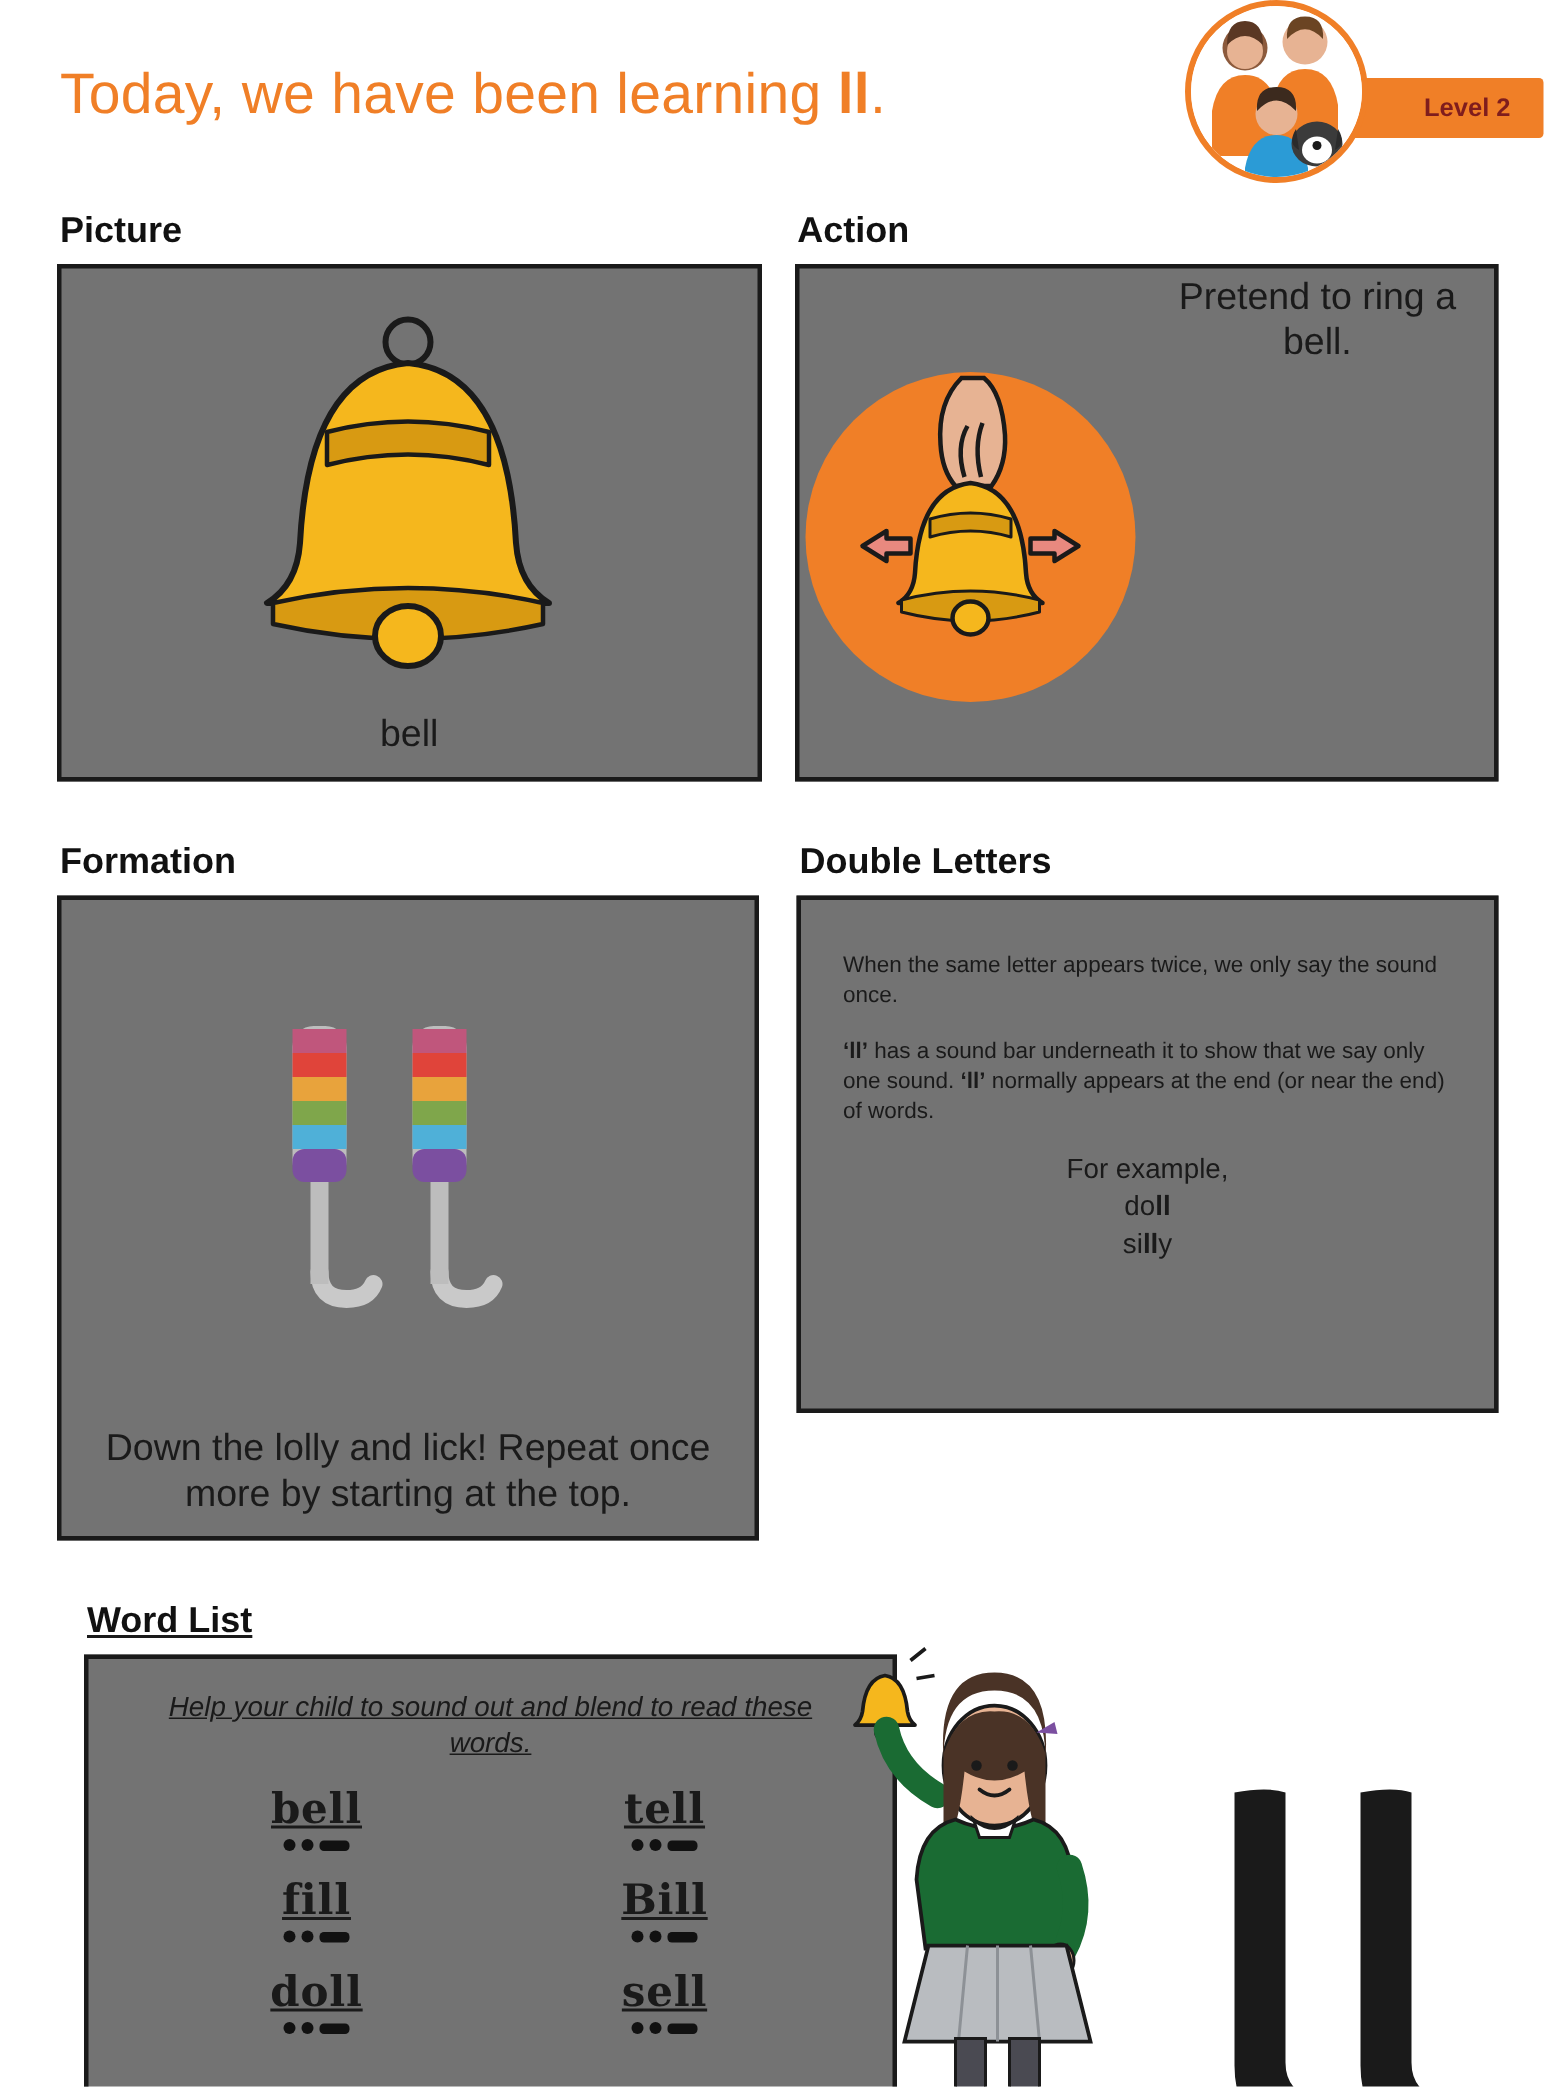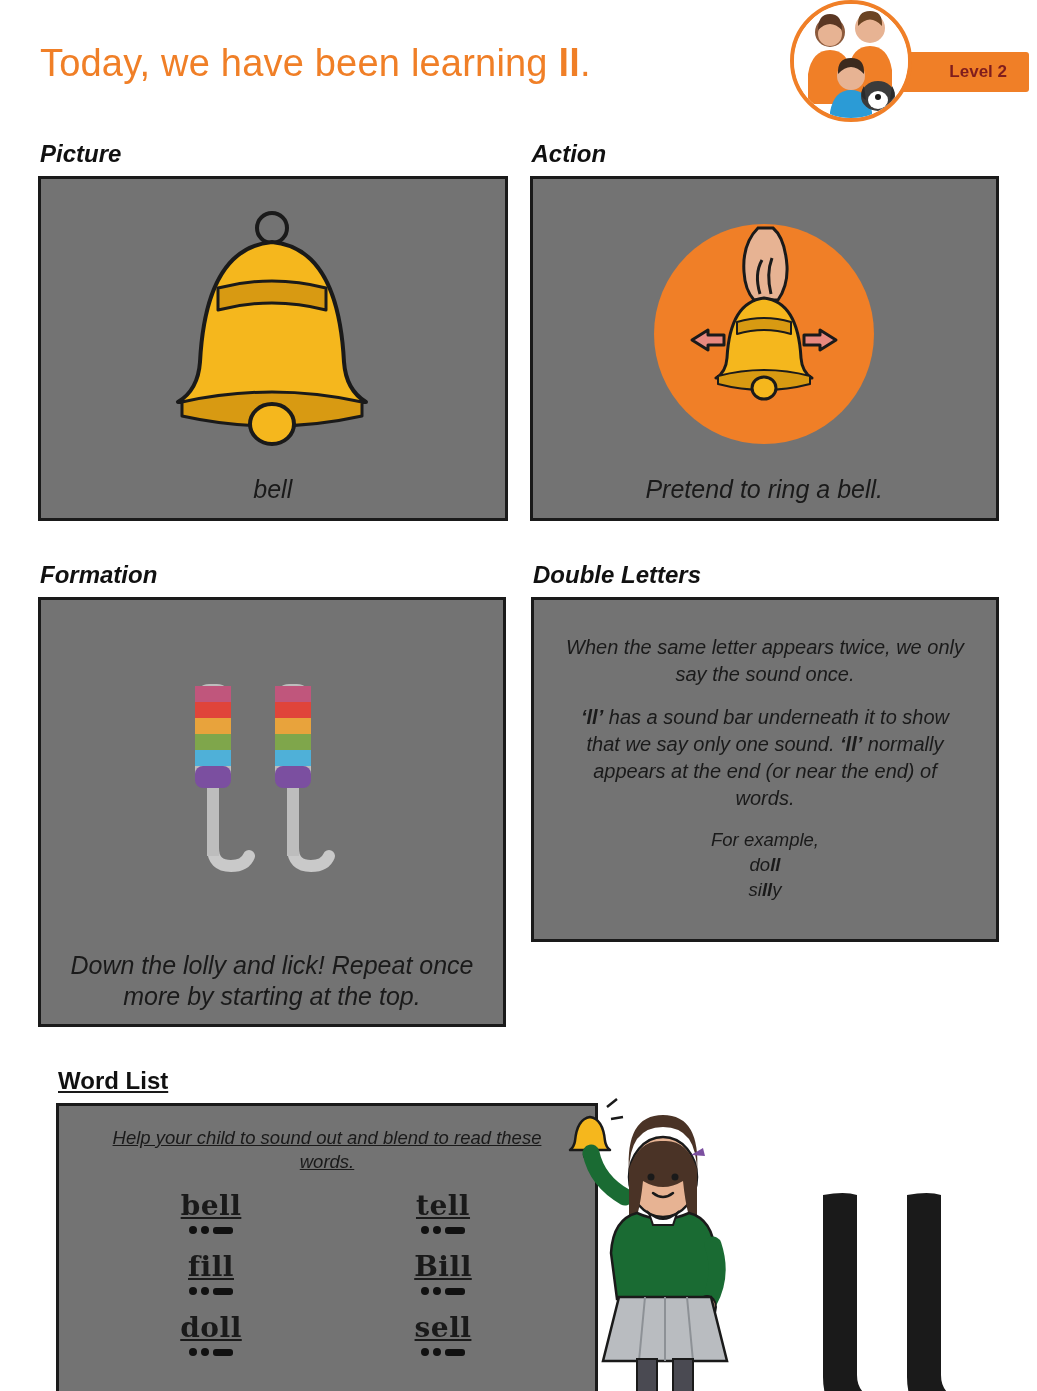--- a/index.html
+++ b/index.html
@@ -65,44 +65,44 @@
     border: 3px solid #1a1a1a;
     background: #737373;
   }
 
   .row {
     display: flex;
     gap: 22px;
     padding: 0 38px;
   }
 
-  .col { width: 478px; font-style: italic; }
+  .col { width: 478px; }
 
   .caption {
     text-align: center;
     font-size: 25px;
     line-height: 1.2;
     padding: 4px 10px 14px;
   }
 
   
   .picture-box { height: 345px; display: flex; flex-direction: column; justify-content: flex-end; }
   .picture-art { flex: 1; display: flex; align-items: center; justify-content: center; }
 
-  .action-box { height: 345px; display: flex; flex-direction: column; justify-content: space-between; }
+  .action-box { height: 345px; display: flex; flex-direction: row; justify-content: space-between; }
   .action-art { flex: 1; display: flex; align-items: center; justify-content: center; padding-top: 18px;}
 
   .formation-box { height: 430px; display: flex; flex-direction: column; }
   .formation-art { flex: 1; display: flex; align-items: center; justify-content: center; }
   .formation-caption { font-size: 25px; line-height: 1.25; padding: 0 14px 12px; text-align: center; }
 
   .dl-box { height: 345px; padding: 34px 28px 10px; }
   .dl-p {
-    text-align: center;
-    font-size: 20px;
+    text-align: left;
+    font-size: 15px;
     line-height: 1.35;
     margin: 0 0 16px 0;
   }
   .dl-example { text-align: center; font-size: 18.5px; line-height: 1.35; margin: 0;}
   .dl-example .w { display: block; }
 
   
   .wordlist-row { padding: 0 56px; position: relative; text-decoration: underline; }
   .wordlist-box { width: 542px; height: 330px; padding: 14px 18px; }
   .wl-hint {

